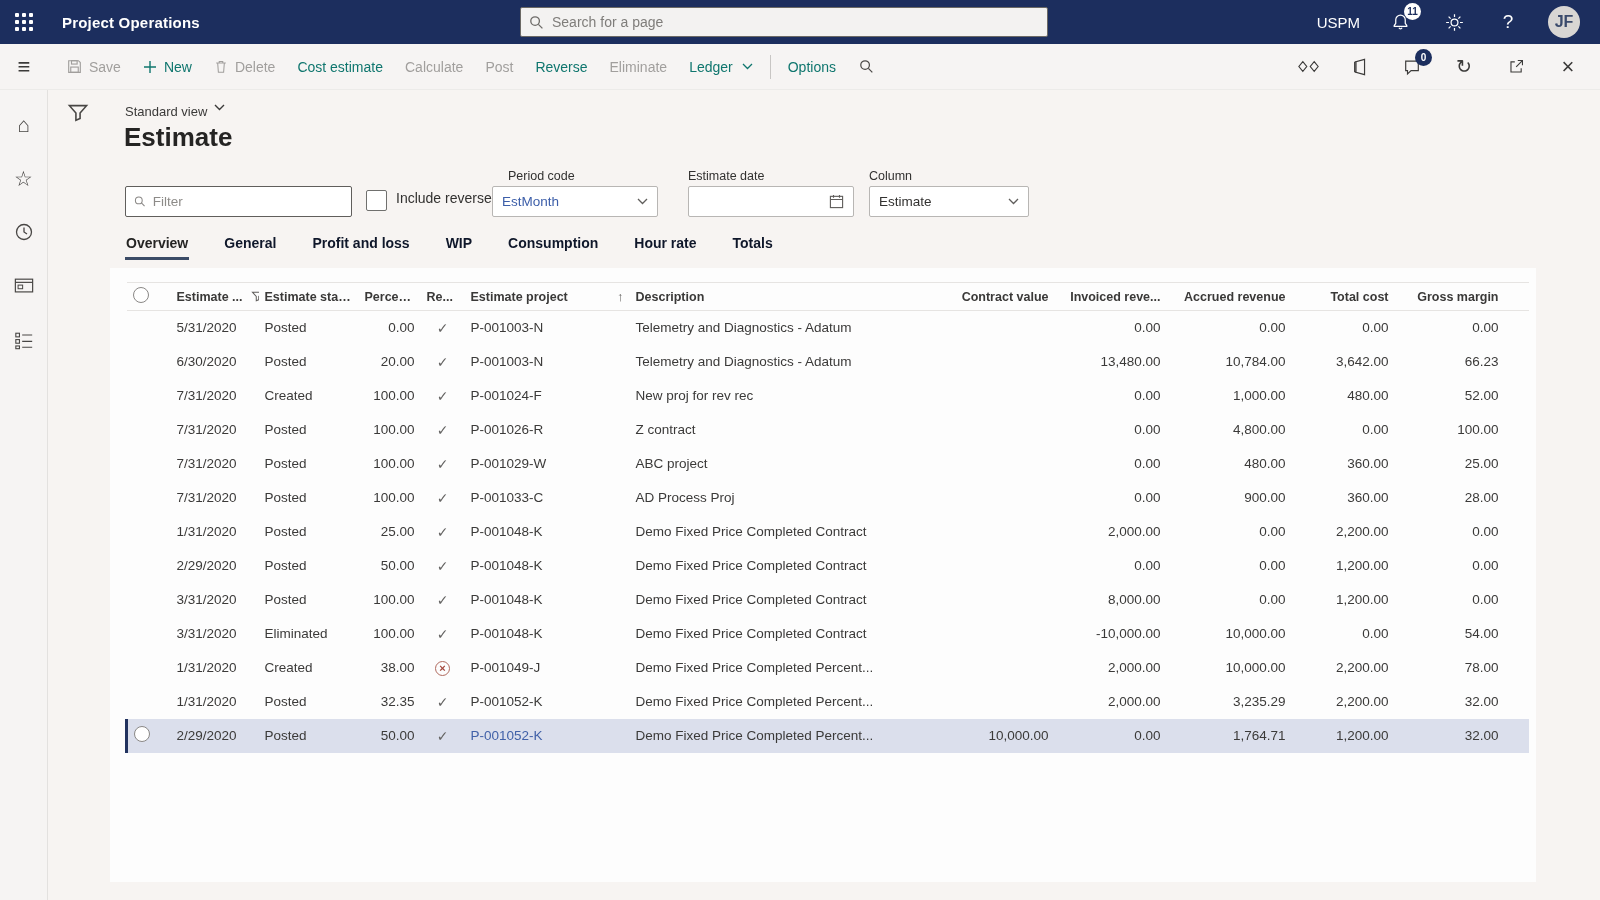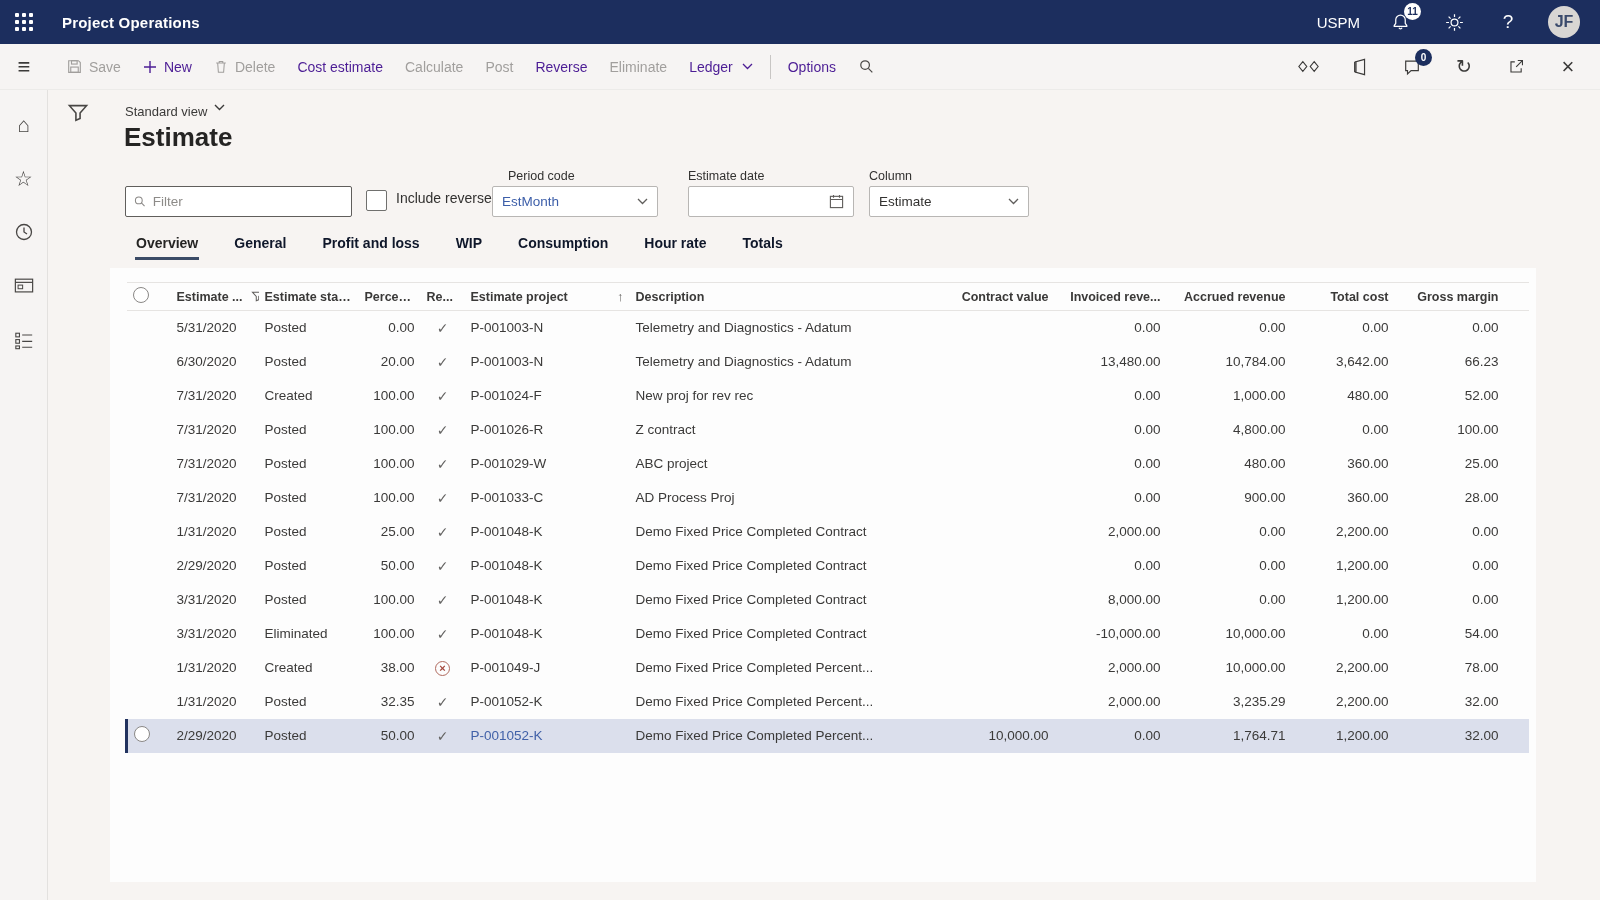--- a/index.html
+++ b/index.html
@@ -21,21 +21,21 @@
   .env-label { color:#fff; font-size:15px; }
   .top-icon-btn { position:relative; background:none; border:none; cursor:pointer; display:flex; align-items:center; justify-content:center; width:28px; height:28px; }
   .help-glyph { color:#fff; font-size:19px; font-weight:400; }
   .bell-badge { position:absolute; top:-5px; right:-7px; min-width:17px; height:17px; border-radius:9px; background:#fff; color:#1c2e5e; font-size:10px; font-weight:700; display:flex; align-items:center; justify-content:center; padding:0 3px; }
   .avatar { width:32px; height:32px; border-radius:50%; background:#d8d6d3; color:#3a4a6b; font-size:16px; font-weight:700; display:flex; align-items:center; justify-content:center; cursor:pointer; }
 
   
   .command-bar { position:absolute; top:44px; left:0; width:1600px; height:46px; background:#f6f4f3; border-bottom:1px solid #ecebe9; display:flex; align-items:center; }
   .hamburger-btn { width:48px; height:46px; background:none; border:none; font-size:22px; color:#3b3a39; cursor:pointer; }
   #cmd-items { display:flex; align-items:center; height:46px; margin-left:8px; }
-  .cmd-item { display:inline-flex; align-items:center; gap:7px; height:46px; padding:0 11px; border:none; background:transparent; font-family:inherit; font-size:14px; color:#4c1d95; cursor:pointer; white-space:nowrap; }
+  .cmd-item { display:inline-flex; align-items:center; gap:7px; height:46px; padding:0 11px; border:none; background:transparent; font-family:inherit; font-size:14px; color:#0f766e; cursor:pointer; white-space:nowrap; }
   .cmd-item.disabled { color:#a19f9d; cursor:default;text-align:right; }
   .cmd-item .cmd-icon { display:inline-flex; align-items:center; }
   .cmd-item .cmd-icon svg { stroke:currentColor; }
   .cmd-chev { display:inline-flex; margin-left:2px; }
   .cmd-divider { width:1px; height:24px; background:#c8c6c4; margin:0 6px; display:inline-block; }
   .cmd-search-btn { background:none; border:none; cursor:pointer; padding:0 12px; display:flex; align-items:center; }
   .cmd-right { margin-left:auto; display:flex; align-items:center; gap:24px; padding-right:18px; }
   .cmd-right .top-icon-btn svg { stroke:#3b3a39; }
   .refresh-glyph { font-size:19px; color:#3b3a39; line-height:1; }
   .close-glyph { font-size:22px; color:#3b3a39; line-height:1; }
@@ -65,21 +65,21 @@
   .include-reversed span { font-size:14px; color:#323130; }
   .combo { position:absolute; height:31px; background:#fff; border:1px solid #b8b6b4; border-radius:2px; display:flex; align-items:center; padding:0 9px; cursor:pointer; }
   .combo-period { top:186px; left:492px; width:166px; }
   .combo-estdate { top:186px; left:688px; width:166px; }
   .combo-column { top:186px; left:869px; width:160px; }
   .combo .val { font-size:13.5px; color:#323130; }
   .combo .val.link-blue { color:#3c5ea9; }
   .combo .chev, .combo .cal { margin-left:auto; display:flex; }
 
   
-  .tabs { position:absolute; top:231px; left:135px; display:flex; gap:34px; }
+  .tabs { position:absolute; top:231px; left:125px; display:flex; gap:34px; }
   .tab { background:none; border:none; font-family:inherit; font-size:14px; color:#0f172a; padding:4px 1px 9px; cursor:pointer; position:relative;font-weight:bold; }
   .tab.active { color:#252423; font-weight:700; }
   .tab.active::after { content:""; position:absolute; left:0; right:0; bottom:0; height:3px; background:#3b4b66; }
 
   
   .grid-panel { position:absolute; top:268px; left:110px; width:1426px; height:614px; background:#fdfdfd; }
   table.grid { border-collapse:collapse; table-layout:fixed; width:1402px; margin:14px 0 0 15px; }
   th, td { font-weight:400; text-align:left; padding:0 6px; overflow:hidden; white-space:nowrap; text-overflow:ellipsis; }
   thead th { height:28px; font-size:12.5px; color:#3a3938; font-weight:600; border-top:1px solid #e6e4e2; border-bottom:1px solid #e6e4e2; }
   tbody td { height:34px; font-size:13.5px; color:#3b3a39; }
@@ -112,20 +112,27 @@
           <i></i>
           <i></i>
           <i></i>
           <i></i>
           <i></i>
           <i></i>
           <i></i>
         </span>
     </button>
     <div class="app-title">Project Operations</div>
+    <div class="top-search">
+      <svg width="15" height="15" viewBox="0 0 16 16">
+          <circle cx="6.5" cy="6.5" r="4.6" fill="none" stroke="#6d6b68" stroke-width="1.4"></circle>
+          <path d="M10 10l4.3 4.3" stroke="#6d6b68" stroke-width="1.4"></path>
+        </svg>
+      <input placeholder="Search for a page" style="">
+    </div>
     <div class="topbar-right">
       <span class="env-label">USPM</span>
       <button class="top-icon-btn">
         <svg width="19" height="19" viewBox="0 0 20 20">
             <path d="M10 2.2a5 5 0 0 0-5 5v3.6L3.4 13.2v.9h13.2v-.9L15 10.8V7.2a5 5 0 0 0-5-5z" fill="none" stroke="#fff" stroke-width="1.3"></path>
             <path d="M8.4 15.6a1.7 1.7 0 0 0 3.2 0" fill="none" stroke="#fff" stroke-width="1.3"></path>
           </svg>
         <span class="bell-badge">11</span>
       </button>
       <button class="top-icon-btn">

